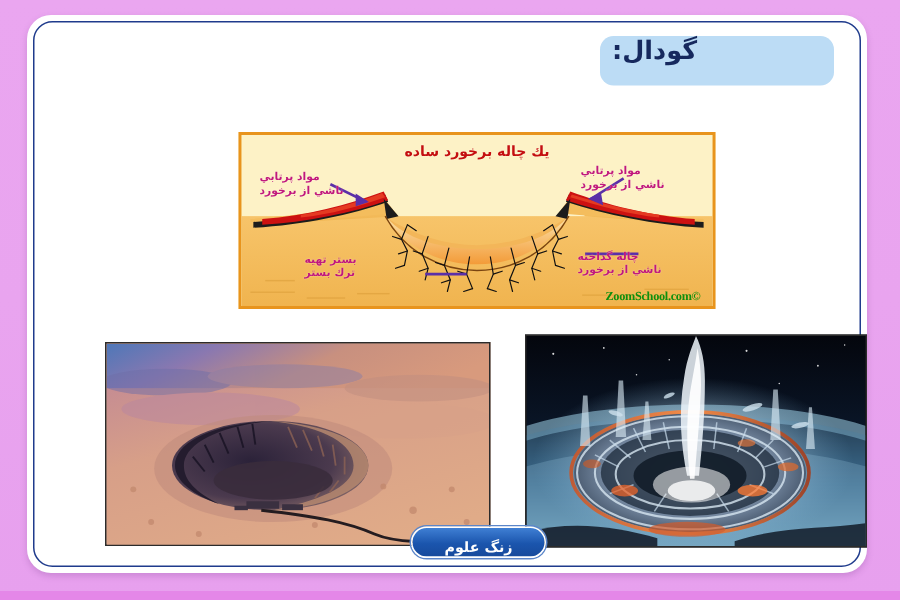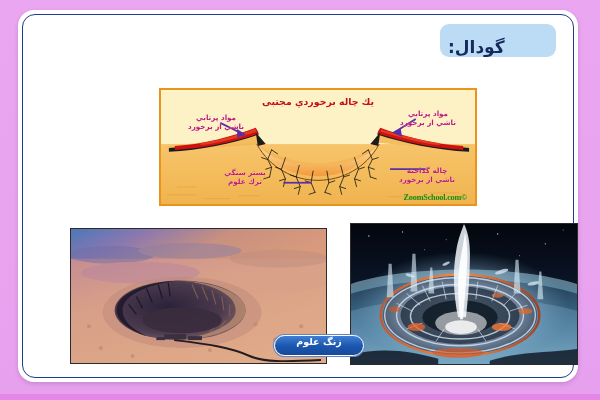--- a/index.html
+++ b/index.html
@@ -32,24 +32,24 @@
     left:4px;top:4px;right:4px;bottom:4px;
     border:1.6px solid #1f3b8c;
     border-radius:13px;
     pointer-events:none;
   }
 
   
   #title-pill{
     position:absolute;
     top:14px;right:22px;
-    width:116px;height:33px;
+    width:156px;height:33px;
     background:#bcdcf5;
     border-radius:9px 9px 9px 9px;
-    display:flex;align-items:flex-end;justify-content:flex-end;
+    display:flex;align-items:flex-start;justify-content:flex-end;
     padding-left:8px;padding-right:24px;
     box-sizing:border-box;
   }
   #title-text{
     color:#16295e;
     font-size:17px;
     font-weight:bold;
     letter-spacing:0px;
     white-space:nowrap;
   }
@@ -65,21 +65,21 @@
     overflow:hidden;
   }
   #diagram-svg{position:absolute;inset:0;width:100%;height:100%;}
 
   .dg-label{
     position:absolute;
     color:#c1187c;
     font-size:7.2px;
     line-height:9px;
     font-weight:bold;
-    text-align:center;
+    text-align:left;
     white-space:nowrap;
     text-shadow:0 0 1px rgba(255,255,255,.6);
   }
   #dg-title{
     top:7px;left:0;right:0;
     color:#c40f0f;
     font-size:9.4px;
     font-weight:bold;
     text-align:center;
   }
@@ -115,27 +115,27 @@
   #footer-credit{
     position:absolute;
     right:34px;bottom:14px;
     color:#17306e;
     font-size:9.6px;
     font-weight:bold;
     white-space:nowrap;
   }
   #science-button{
     position:absolute;
-    left:256px;bottom:26px;
+    left:256px;bottom:10px;
     width:88px;height:19px;
     background:linear-gradient(180deg,#3f7fd4 0%,#1b55ad 55%,#174a9c 100%);
     border:1.4px solid #ffffff;
     border-radius:11px;
     box-shadow:0 0 0 1px #5c86c9;
-    display:flex;align-items:flex-start;justify-content:center;
+    display:flex;align-items:flex-end;justify-content:center;
     cursor:pointer;
   }
   #science-button-label{
     color:#ffffff;font-size:9.5px;font-weight:bold;white-space:nowrap;
   }
 </style>
 </head>
 <body>
 
 <div id="slide-frame">
@@ -230,35 +230,35 @@
         <g stroke="#5a2fa8" stroke-width="1.8" fill="#5a2fa8">
           <line x1="60" y1="34" x2="84" y2="46"></line>
           <polygon points="84,46 78,42 78,48"></polygon>
           <line x1="258" y1="30" x2="236" y2="44"></line>
           <polygon points="236,44 242,41 243,47"></polygon>
           <line x1="268" y1="82" x2="232" y2="82"></line>
           <line x1="124" y1="96" x2="152" y2="96"></line>
         </g>
       </svg>
 
-      <div id="dg-title" class="dg-label">يك چاله برخوردي مجتبی</div>
+      <div id="dg-title" class="dg-label">يك چاله برخورد ساده</div>
 
       <div id="dg-left-eject" class="dg-label">
         <div>مواد پرتابي</div>
         <div>ناشي از برخورد</div>
       </div>
 
       <div id="dg-right-eject" class="dg-label">
         <div>مواد پرتابي</div>
         <div>ناشي از برخورد</div>
       </div>
 
       <div id="dg-bedrock" class="dg-label">
-        <div>بستر سنگي</div>
-        <div>ترك علوم</div>
+        <div>بستر تهیه</div>
+        <div>ترك بستر</div>
       </div>
 
       <div id="dg-melt" class="dg-label">
         <div>چاله گداخته</div>
         <div>ناشي از برخورد</div>
       </div>
 
       <div id="dg-credit">©ZoomSchool.com</div>
     </div>
 

